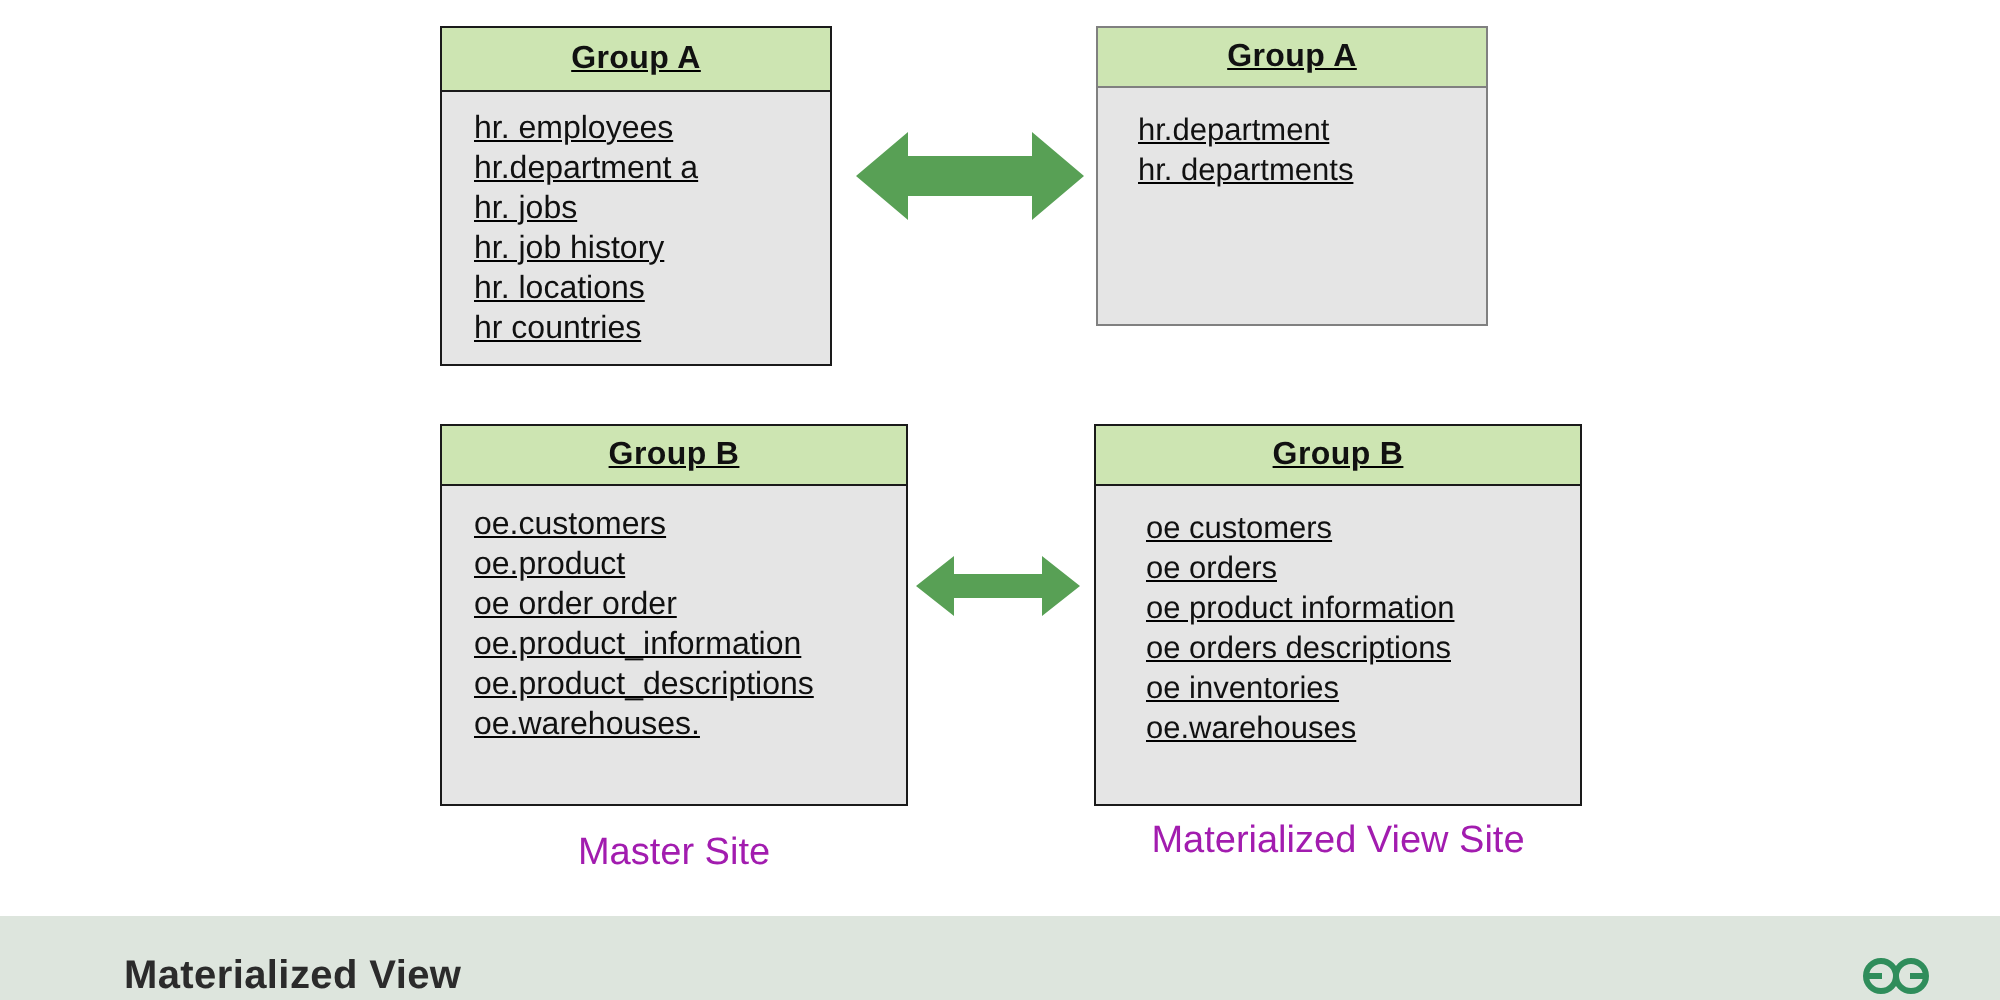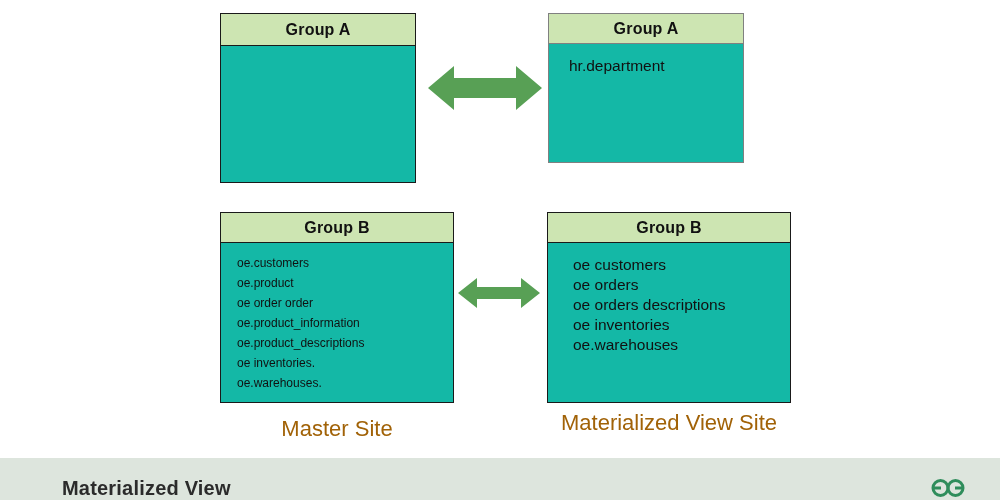--- a/index.html
+++ b/index.html
@@ -15,22 +15,23 @@
     position: relative;
   }
   .canvas {
     position: absolute;
     inset: 0;
   }
 
   
   .box {
     position: absolute;
-    background: #14b8a6;
+    background: #e5e5e5;
     box-sizing: border-box;
+    text-decoration: underline;
   }
   .box.dark-border { border: 1.5px solid #1a1a1a; }
   .box.gray-border { border: 1.5px solid #808080; }
 
   .box-header {
     box-sizing: border-box;
     background: #cde5b2;
     text-align: center;
     font-weight: bold;
     color: #111111;
@@ -55,37 +56,37 @@
   #box-a-master      { left: 220px; top: 13px;  width: 196px; height: 170px; }
   #box-a-master .box-header { height: 32px; font-size: 16px; }
   #box-a-master .box-body   { padding: 9px 0 0 16px; font-size: 16px; line-height: 20px; }
 
   #box-a-mv          { left: 548px; top: 13px;  width: 196px; height: 150px; }
   #box-a-mv .box-header { height: 30px; font-size: 16px; }
   #box-a-mv .box-body   { padding: 12px 0 0 20px; font-size: 15.5px; line-height: 20px; }
 
   #box-b-master      { left: 220px; top: 212px; width: 234px; height: 191px; }
   #box-b-master .box-header { height: 30px; font-size: 16px; }
-  #box-b-master .box-body   { padding: 10px 0 0 16px; font-size: 12px; line-height: 20px; }
+  #box-b-master .box-body   { padding: 10px 0 0 16px; font-size: 16px; line-height: 20px; }
 
   #box-b-mv          { left: 547px; top: 212px; width: 244px; height: 191px; }
   #box-b-mv .box-header { height: 30px; font-size: 16px; }
   #box-b-mv .box-body   { padding: 12px 0 0 25px; font-size: 15.5px; line-height: 20px; }
 
   
   .arrow-wrap { position: absolute; }
   #arrow-top    { left: 428px; top: 62px;  width: 114px; height: 52px; }
   #arrow-bottom { left: 458px; top: 275px; width: 82px;  height: 36px; }
   .arrow-wrap svg { display: block; width: 100%; height: 100%; }
 
   
   .site-caption {
     position: absolute;
-    font-size: 22px;
-    color: #a16207;
+    font-size: 19px;
+    color: #a21caf;
     white-space: nowrap;
   }
   #caption-master { left: 220px; top: 416px; width: 234px; text-align: center; }
   #caption-mv     { left: 547px; top: 410px; width: 244px; text-align: center; }
 
   
   .footer-bar {
     position: absolute;
     left: 0;
     top: 458px;
@@ -112,47 +113,56 @@
   }
   .footer-logo svg { display: block; width: 100%; height: 100%; }
 </style>
 </head>
 <body>
 
 <div class="canvas">
 
   <div class="box dark-border" id="box-a-master">
     <div class="box-header dark-rule">Group A</div>
+    <div class="box-body">
+      <div class="row-item">hr. employees</div>
+      <div class="row-item">hr.department a</div>
+      <div class="row-item">hr. jobs</div>
+      <div class="row-item">hr. job history</div>
+      <div class="row-item">hr. locations</div>
+      <div class="row-item">hr countries</div>
+    </div>
   </div>
 
   <div class="box gray-border" id="box-a-mv">
     <div class="box-header gray-rule">Group A</div>
     <div class="box-body">
       <div class="row-item">hr.department</div>
+      <div class="row-item">hr. departments</div>
     </div>
   </div>
 
   <div class="box dark-border" id="box-b-master">
     <div class="box-header dark-rule">Group B</div>
     <div class="box-body">
       <div class="row-item">oe.customers</div>
       <div class="row-item">oe.product</div>
       <div class="row-item">oe order order</div>
       <div class="row-item">oe.product_information</div>
       <div class="row-item">oe.product_descriptions</div>
-      <div class="row-item">oe inventories.</div>
       <div class="row-item">oe.warehouses.</div>
     </div>
   </div>
 
   <div class="box dark-border" id="box-b-mv">
     <div class="box-header dark-rule">Group B</div>
     <div class="box-body">
       <div class="row-item">oe customers</div>
       <div class="row-item">oe orders</div>
+      <div class="row-item">oe product information</div>
       <div class="row-item">oe orders descriptions</div>
       <div class="row-item">oe inventories</div>
       <div class="row-item">oe.warehouses</div>
     </div>
   </div>
 
   <div class="arrow-wrap" id="arrow-top">
     <svg viewBox="0 0 114 52" preserveAspectRatio="none">
       <polygon points="0,26 26,4 26,16 88,16 88,4 114,26 88,48 88,36 26,36 26,48" fill="#58a055"></polygon>
     </svg>

